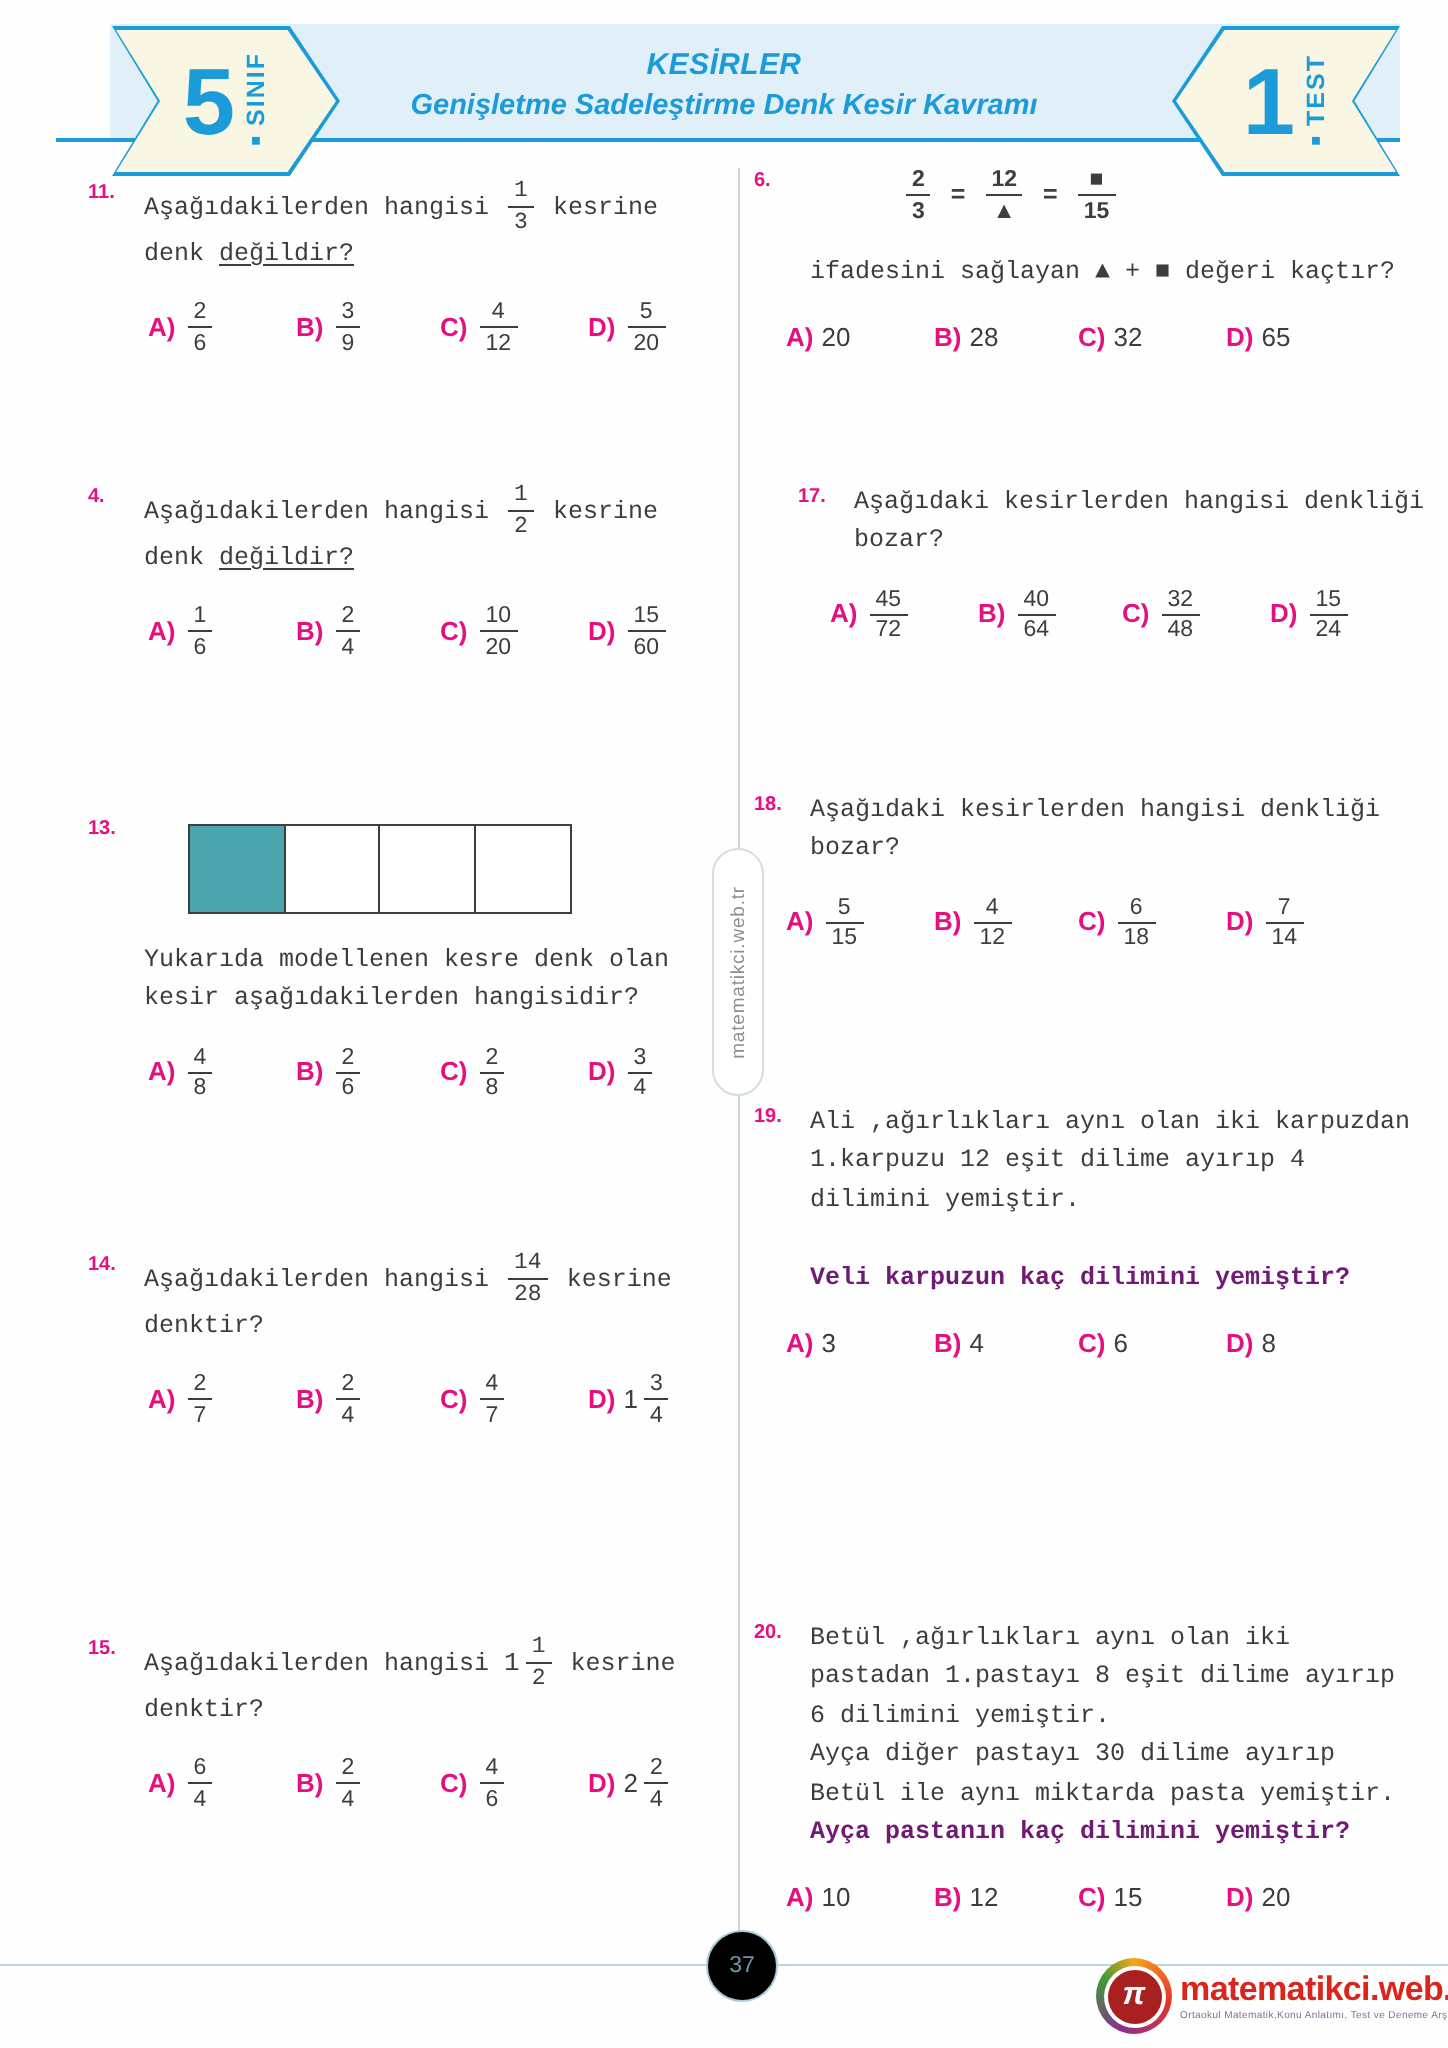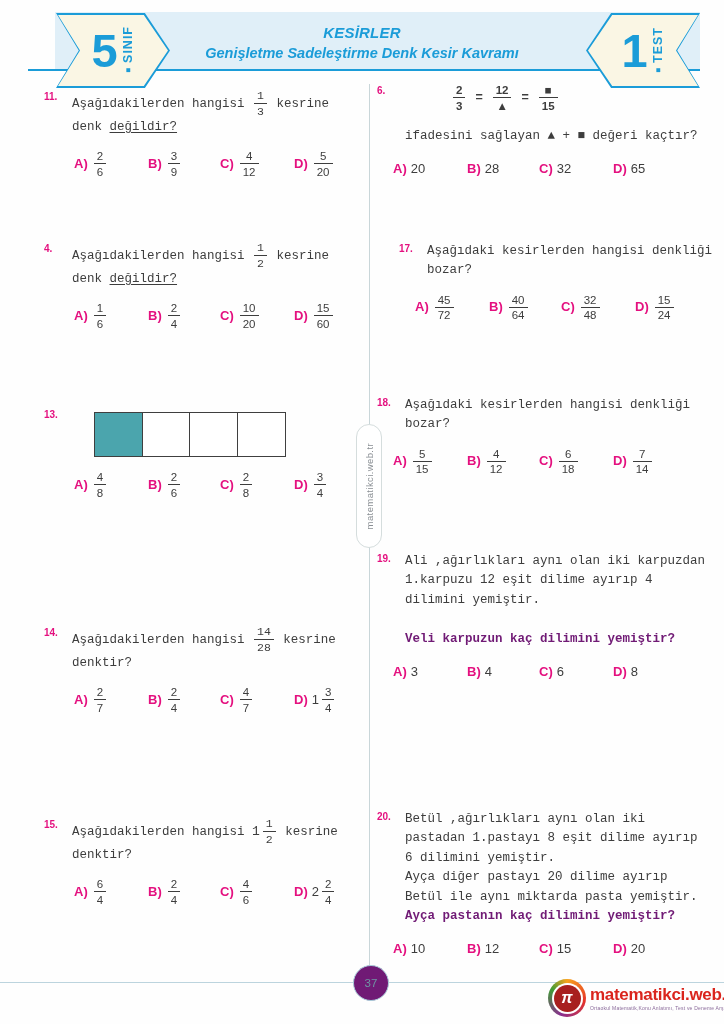--- a/index.html
+++ b/index.html
@@ -60,21 +60,21 @@
   
   .model{display:flex;margin:4px 0 14px 24px;}
   .model-cell{width:49px;height:45px;border:1.6px solid #3f3f3f;margin-left:-1.6px;background:#fff;}
   .model-cell.shaded{background:var(--teal);}
 
   
   .equation{display:flex;align-items:center;gap:8px;margin:0 0 15px 46px;font-weight:600;}
 
   
   .footer-line{position:absolute;left:0;top:982px;width:724px;height:1px;background:#bcd4de;}
-  .page-badge{position:absolute;left:353px;top:965px;width:36px;height:36px;background:#701a75;border:1.3px solid #a9cdda;border-radius:50%;display:flex;align-items:center;justify-content:center;font-size:11.5px;color:#6e96a3;z-index:3;}
+  .page-badge{position:absolute;left:353px;top:965px;width:36px;height:36px;background:#000000;border:1.3px solid #a9cdda;border-radius:50%;display:flex;align-items:center;justify-content:center;font-size:11.5px;color:#6e96a3;z-index:3;}
   .logo{position:absolute;left:548px;top:979px;display:flex;align-items:center;gap:4px;z-index:3;}
   .logo-circle{width:38px;height:38px;border-radius:50%;background:conic-gradient(#f7a41d,#e63229 100deg,#8a2f8f 200deg,#3f9c35 300deg,#f7a41d);display:flex;align-items:center;justify-content:center;}
   .logo-ring{width:31px;height:31px;border-radius:50%;background:#fff;display:flex;align-items:center;justify-content:center;}
   .logo-pi{width:27px;height:27px;border-radius:50%;background:#a8201f;color:#fff;font-weight:700;font-size:16px;display:flex;align-items:center;justify-content:center;font-style:italic;}
   .logo-text-wrap{display:flex;flex-direction:column;}
   .logo-text{color:#da251d;font-weight:700;font-size:17px;line-height:1;letter-spacing:-.3px;}
   .logo-tagline{font-size:5px;color:#8a6a9a;margin-top:2px;letter-spacing:.2px;}
 </style>
 </head>
 <body>
@@ -200,20 +200,21 @@
       </div>
       <div class="question" style="top: 408px;">
         <span class="q-num">13.</span>
         <div class="q-body">
           <div class="model">
             <div class="model-cell shaded"></div>
             <div class="model-cell"></div>
             <div class="model-cell"></div>
             <div class="model-cell"></div>
           </div>
+          <div class="q-stem"><span>Yukarıda modellenen kesre denk olan kesir aşağıdakilerden hangisidir?</span></div>
           <div class="q-options">
             <span class="option">
               <span class="opt-label">A)</span>
               <span class="frac">
                 <span class="num">4</span>
                 <span class="den">8</span>
               </span>
             </span>
             <span class="option">
               <span class="opt-label">B)</span>
@@ -460,21 +461,21 @@
             <span class="option">
               <span class="opt-label">D)</span>
               <span class="opt-val">8</span>
             </span>
           </div>
         </div>
       </div>
       <div class="question" style="top: 810px;">
         <span class="q-num">20.</span>
         <div class="q-body">
-          <div class="q-stem"><span>Betül ,ağırlıkları aynı olan iki pastadan 1.pastayı 8 eşit dilime ayırıp 6 dilimini yemiştir.</span><br><span>Ayça diğer pastayı 20 dilime ayırıp Betül ile aynı miktarda pasta yemiştir.</span><br><strong>Ayça pastanın kaç dilimini yemiştir?</strong></div>
+          <div class="q-stem"><span>Betül ,ağırlıkları aynı olan iki pastadan 1.pastayı 8 eşit dilime ayırıp 6 dilimini yemiştir.</span><br><span>Ayça diğer pastayı 30 dilime ayırıp Betül ile aynı miktarda pasta yemiştir.</span><br><strong>Ayça pastanın kaç dilimini yemiştir?</strong></div>
           <div class="q-options">
             <span class="option">
               <span class="opt-label">A)</span>
               <span class="opt-val">10</span>
             </span>
             <span class="option">
               <span class="opt-label">B)</span>
               <span class="opt-val">12</span>
             </span>
             <span class="option">

